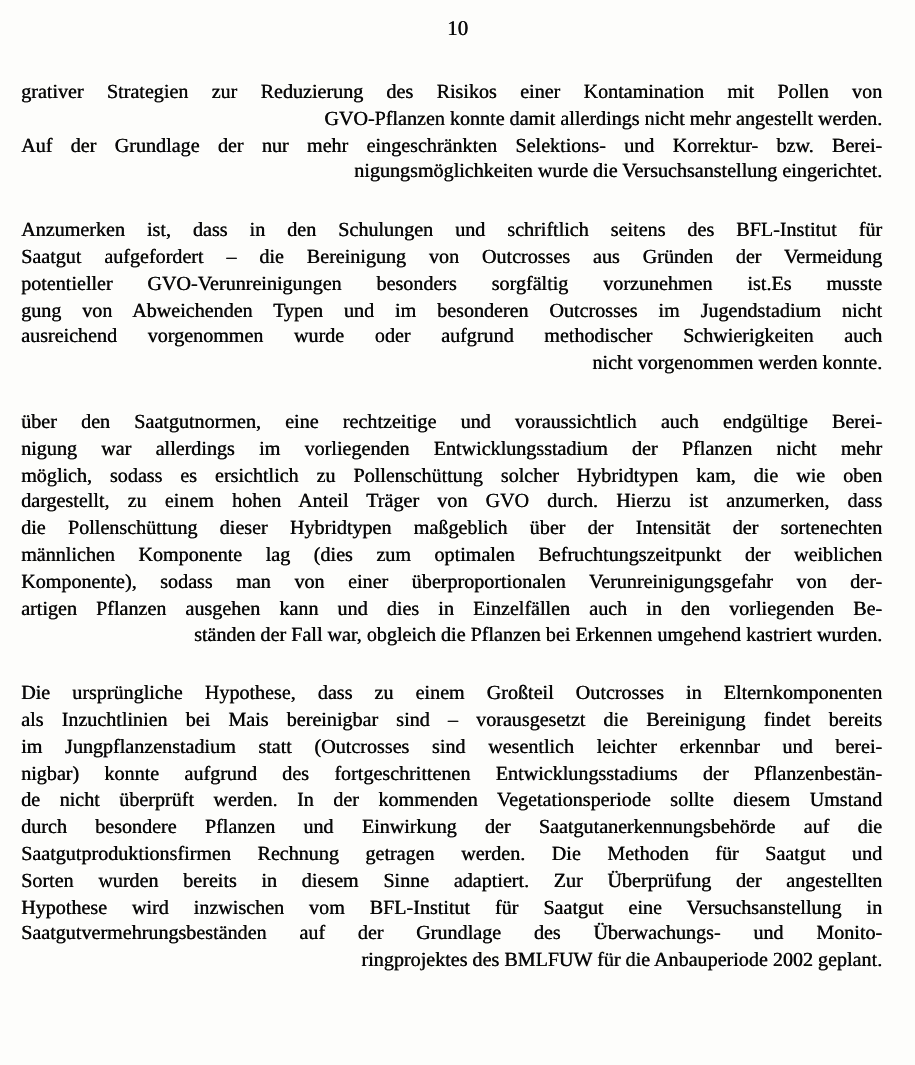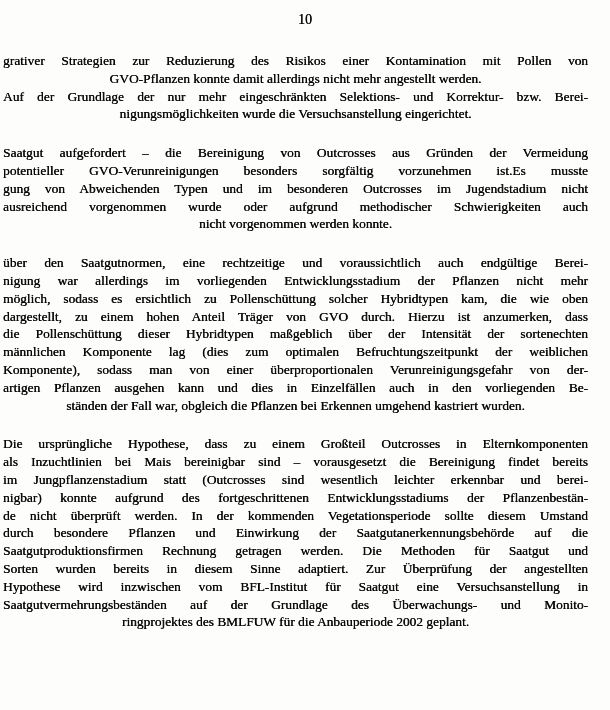--- a/index.html
+++ b/index.html
@@ -21,51 +21,52 @@
     
     text-shadow: 0.3px 0 0 currentColor;
   }
   .page-number {
     padding-top: 11px;
     text-align: center;
     font-size: 14px;
     line-height: 18px;
   }
   .content {
-    margin: 23px 22px 0 3px;
+    margin: 23px 22px 0 14px;
     font-size: 13.4px;
     line-height: 17.8px;
   }
   .para {
     margin: 0 0 21px 0;
   }
   .para:last-child {
     margin-bottom: 0;
   }
   .line {
-    text-align: center;
+    text-align: right;
   }
   .line.j {
     text-align: justify;
     text-align-last: justify;
   }
 </style>
 </head>
 <body style="background: rgb(253, 253, 251);">
 
 <div class="sheet" style="color: rgb(10, 10, 10);">
   <div class="page-number">10</div>
   <div class="content">
       <div class="para">
         <div class="line j">grativer Strategien zur Reduzierung des Risikos einer Kontamination mit Pollen von</div>
         <div class="line">GVO-Pflanzen konnte damit allerdings nicht mehr angestellt werden.</div>
         <div class="line j">Auf der Grundlage der nur mehr eingeschränkten Selektions- und Korrektur- bzw. Berei-</div>
         <div class="line">nigungsmöglichkeiten wurde die Versuchsanstellung eingerichtet.</div>
       </div>
       <div class="para">
+        <div class="line j">Anzumerken ist, dass  in den Schulungen und schriftlich seitens des BFL-Institut für</div>
         <div class="line j">Saatgut aufgefordert – die Bereinigung von Outcrosses aus Gründen der Vermeidung</div>
         <div class="line j">potentieller GVO-Verunreinigungen besonders sorgfältig vorzunehmen ist.Es musste</div>
         <div class="line j">gung von Abweichenden Typen und im besonderen Outcrosses im Jugendstadium nicht</div>
         <div class="line j">ausreichend vorgenommen wurde oder aufgrund methodischer Schwierigkeiten auch</div>
         <div class="line">nicht vorgenommen werden konnte.</div>
       </div>
       <div class="para">
         <div class="line j">über den Saatgutnormen, eine rechtzeitige und voraussichtlich auch endgültige Berei-</div>
         <div class="line j">nigung war allerdings im vorliegenden Entwicklungsstadium der Pflanzen nicht mehr</div>
         <div class="line j">möglich, sodass es ersichtlich zu Pollenschüttung solcher Hybridtypen kam, die wie oben</div>

